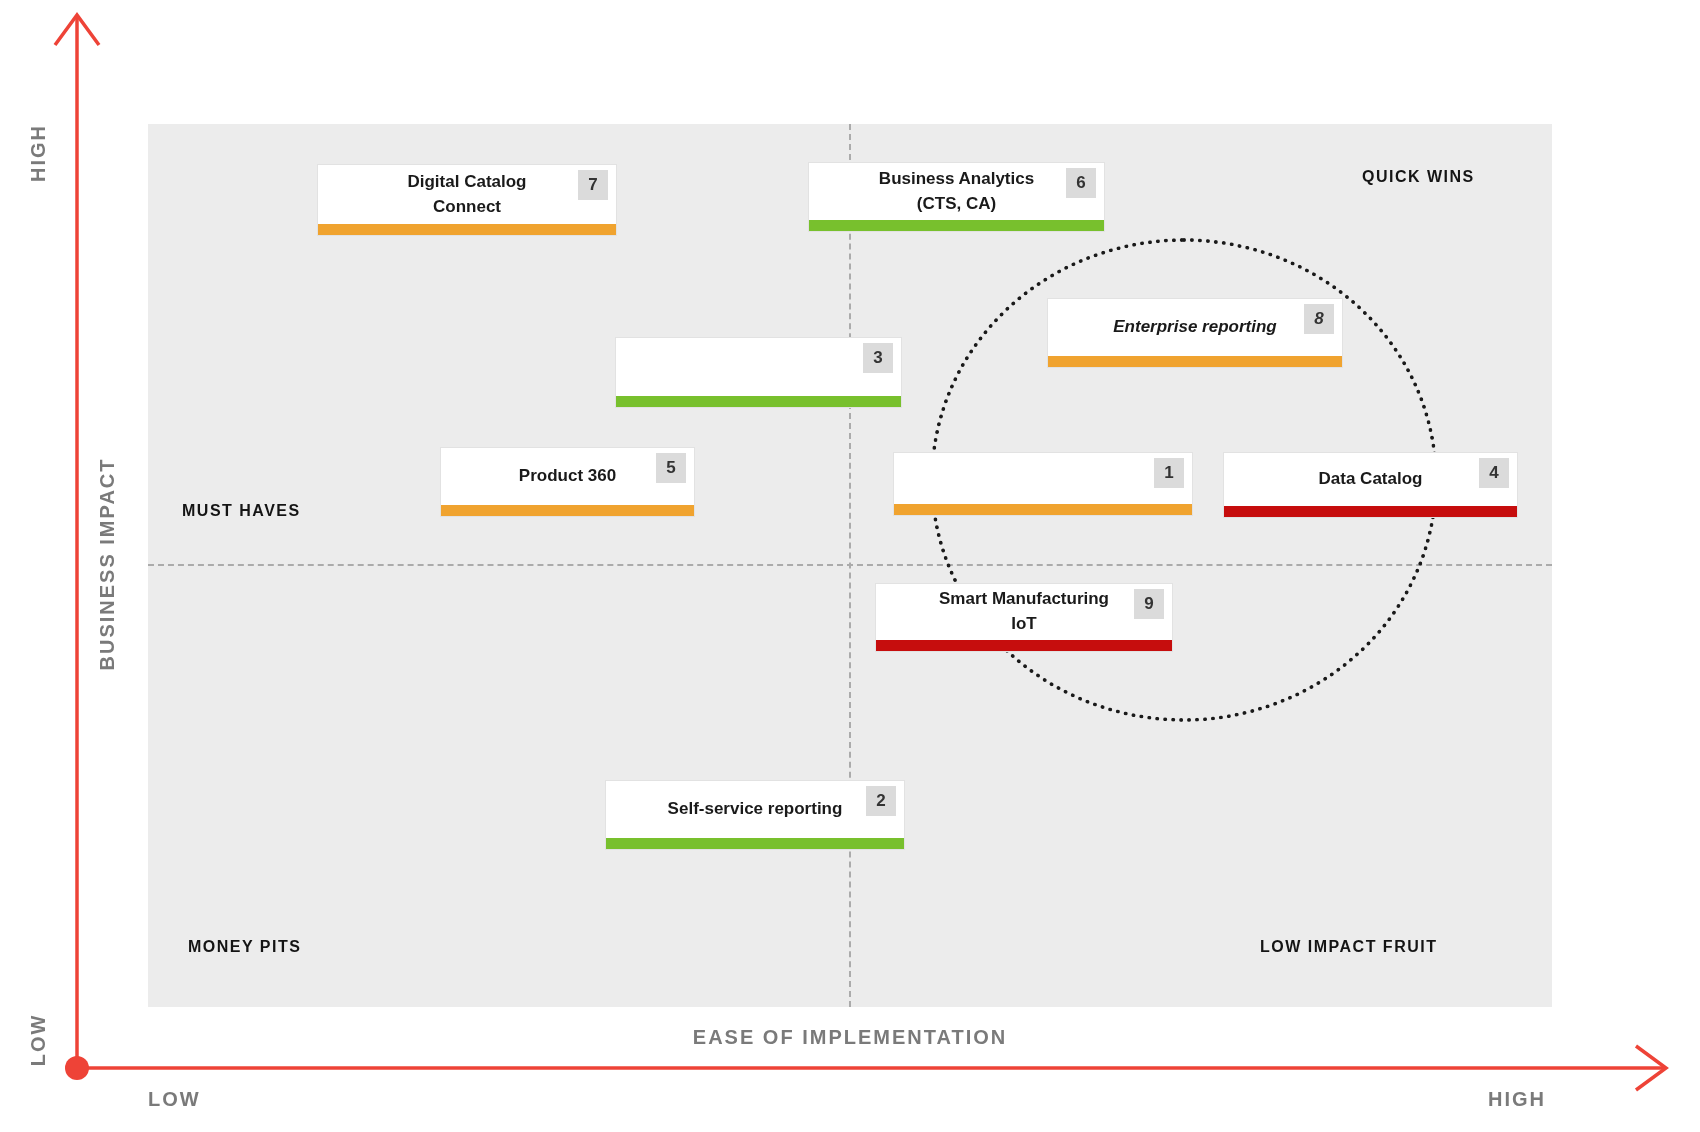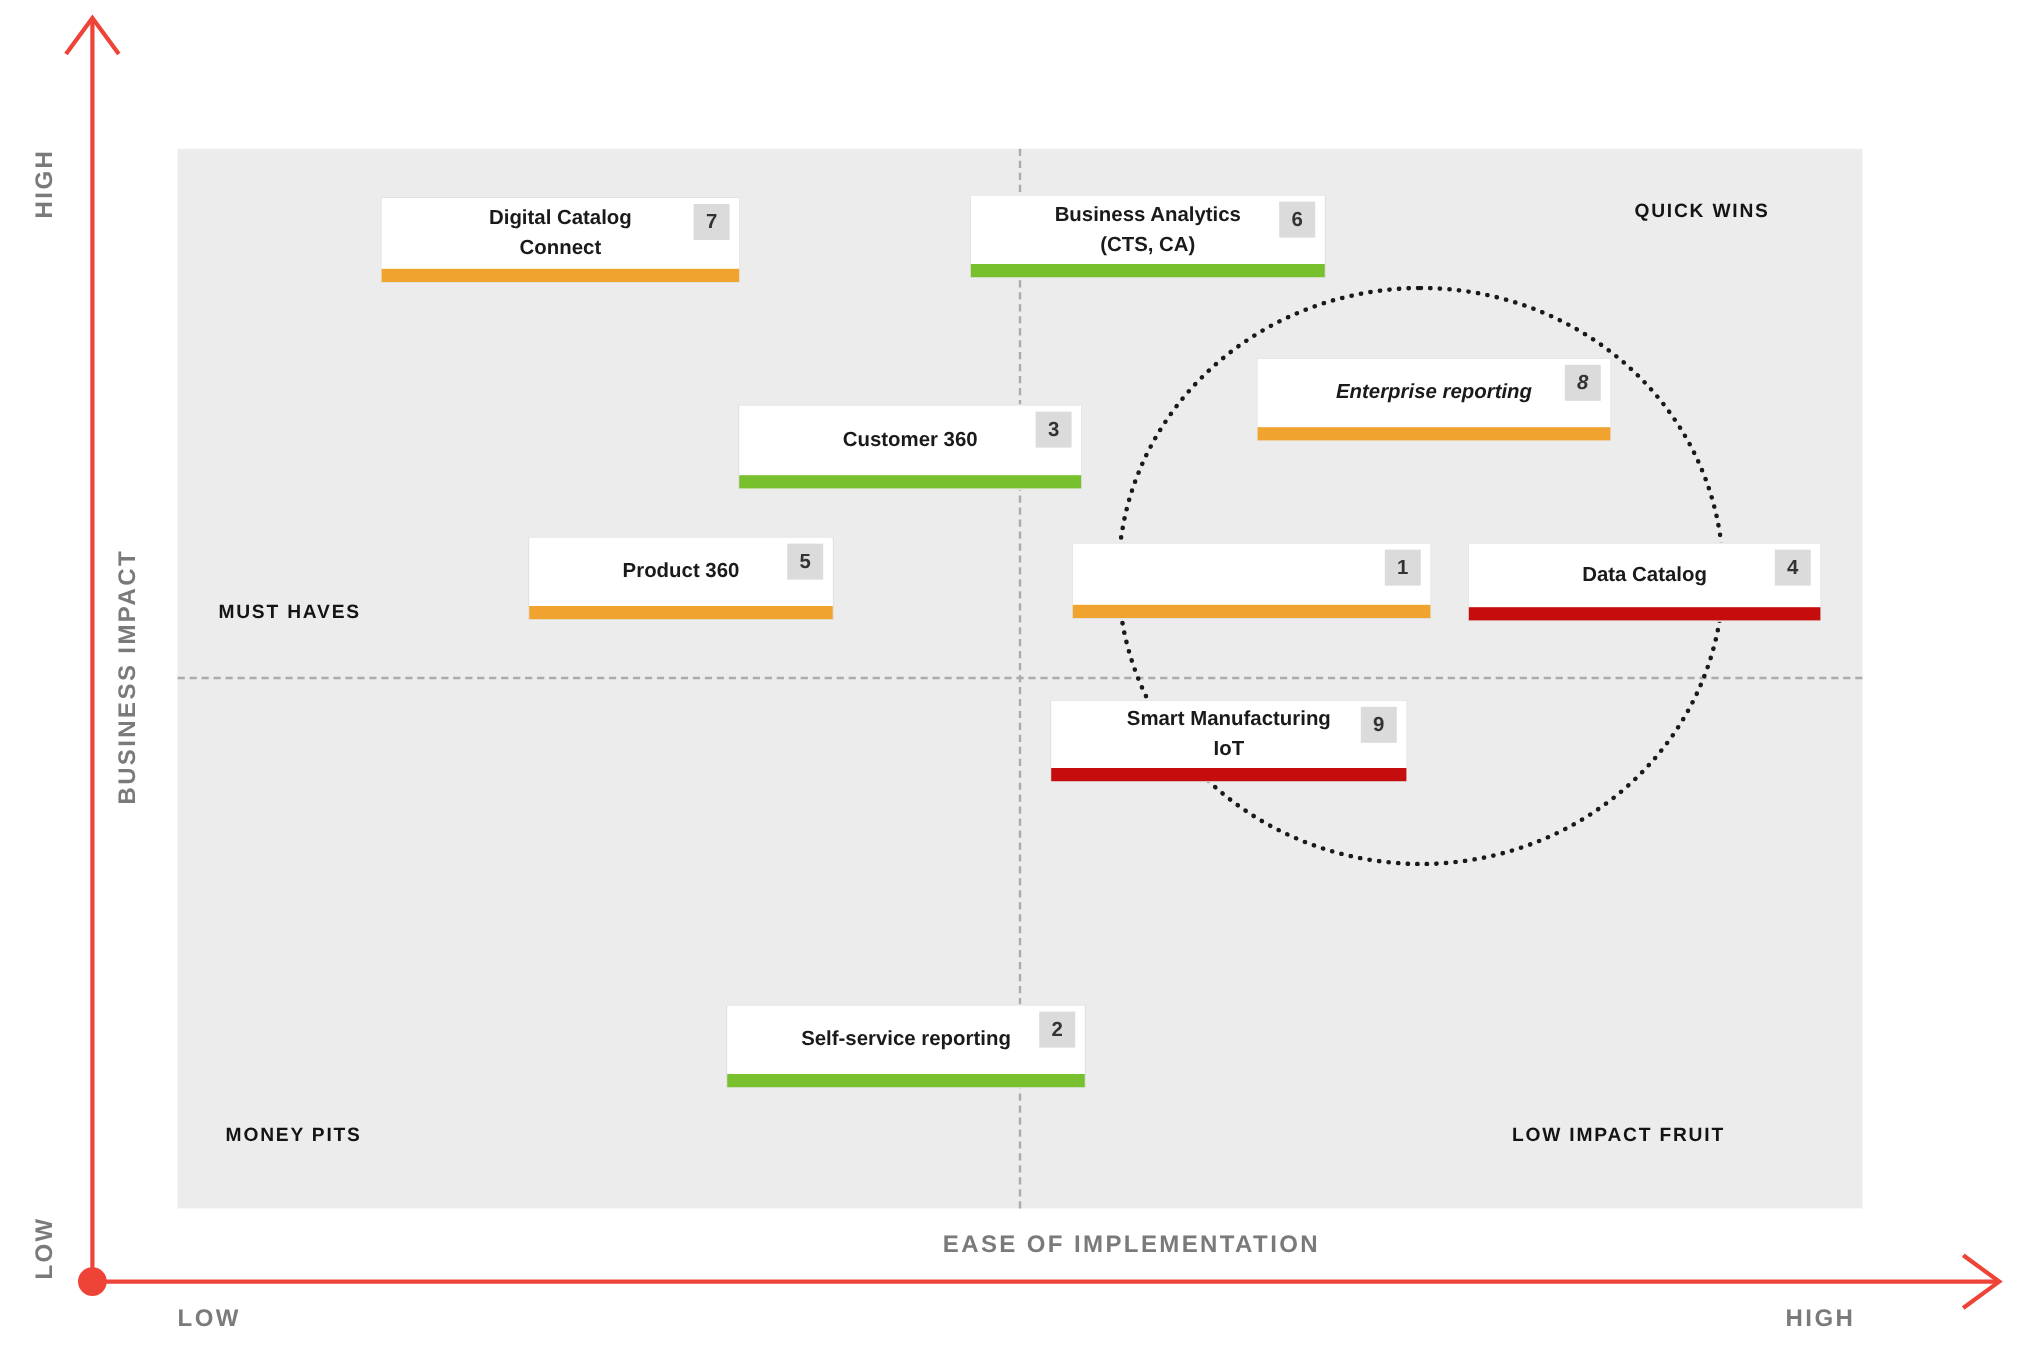--- a/index.html
+++ b/index.html
@@ -21,21 +21,21 @@
                 justify-content:center; align-items:center; }
   .card .line { font-size:17px; font-weight:700; color:#1A1A1A; line-height:1.45; white-space:nowrap; }
   .card .bar { position:absolute; left:0; right:0; bottom:0; height:11px; }
   .badge { position:absolute; top:5px; right:8px; width:30px; height:30px; background:#DBDBDB;
            display:flex; align-items:center; justify-content:center;
            font-size:17px; font-weight:700; color:#333333; }
 
   .quad-label { position:absolute; font-size:16px; font-weight:700; color:#141414; letter-spacing:1.5px; white-space:nowrap; }
   .axis-label { position:absolute; font-size:20px; font-weight:700; color:#7A7A7A; letter-spacing:2px; white-space:nowrap; }
   .rot { transform:translate(-50%,-50%) rotate(-90deg); transform-origin:center; }
-  .center-x { text-align:right; }
+  .center-x { text-align:center; }
 </style>
 </head>
 <body>
 
 <div class="canvas">
 
   <div class="plot"></div>
 
   <div class="divider-v"></div>
   <div class="divider-h"></div>
@@ -61,31 +61,28 @@
 
   <div class="axis-label center-x" style="left:600px; top:1026px; width:500px;">EASE OF IMPLEMENTATION</div>
   <div class="axis-label" style="left:148px; top:1088px;">LOW</div>
   <div class="axis-label" style="left:1488px; top:1088px;">HIGH</div>
 
   <div>
       <div class="card" style="left: 893px; top: 452px; width: 300px; height: 64px;">
         <div class="badge">1</div>
         <div class="bar" style="background: rgb(240, 163, 47);"></div>
       </div>
-      <div class="card" style="left: 605px; top: 837px; width: 300px; height: 70px;">
+      <div class="card" style="left: 605px; top: 780px; width: 300px; height: 70px;">
         <div class="body">
           <div class="line">Self-service reporting</div>
         </div>
         <div class="badge">2</div>
         <div class="bar" style="background: rgb(120, 192, 45);"></div>
       </div>
       <div class="card" style="left: 615px; top: 337px; width: 287px; height: 71px;">
-        <div class="body">
-          <div class="line">Customer 360</div>
-        </div>
         <div class="badge">3</div>
         <div class="bar" style="background: rgb(120, 192, 45);"></div>
       </div>
       <div class="card" style="left: 1223px; top: 452px; width: 295px; height: 66px;">
         <div class="body">
           <div class="line">Data Catalog</div>
         </div>
         <div class="badge">4</div>
         <div class="bar" style="background: rgb(198, 13, 13);"></div>
       </div>

